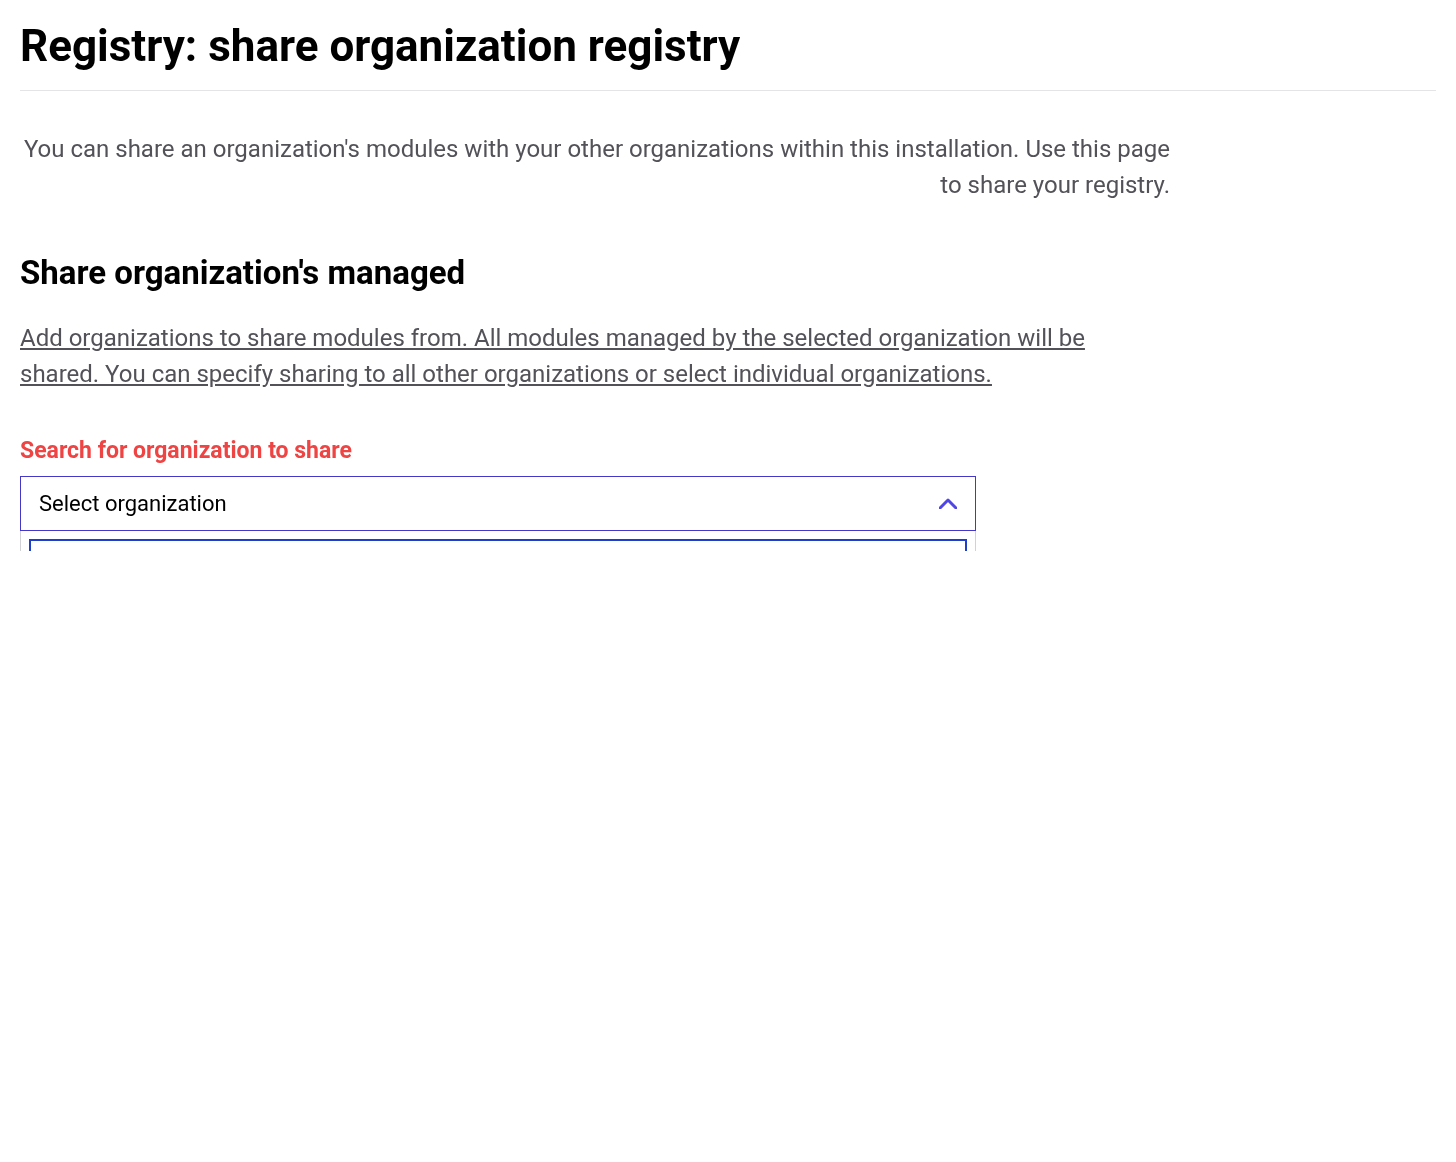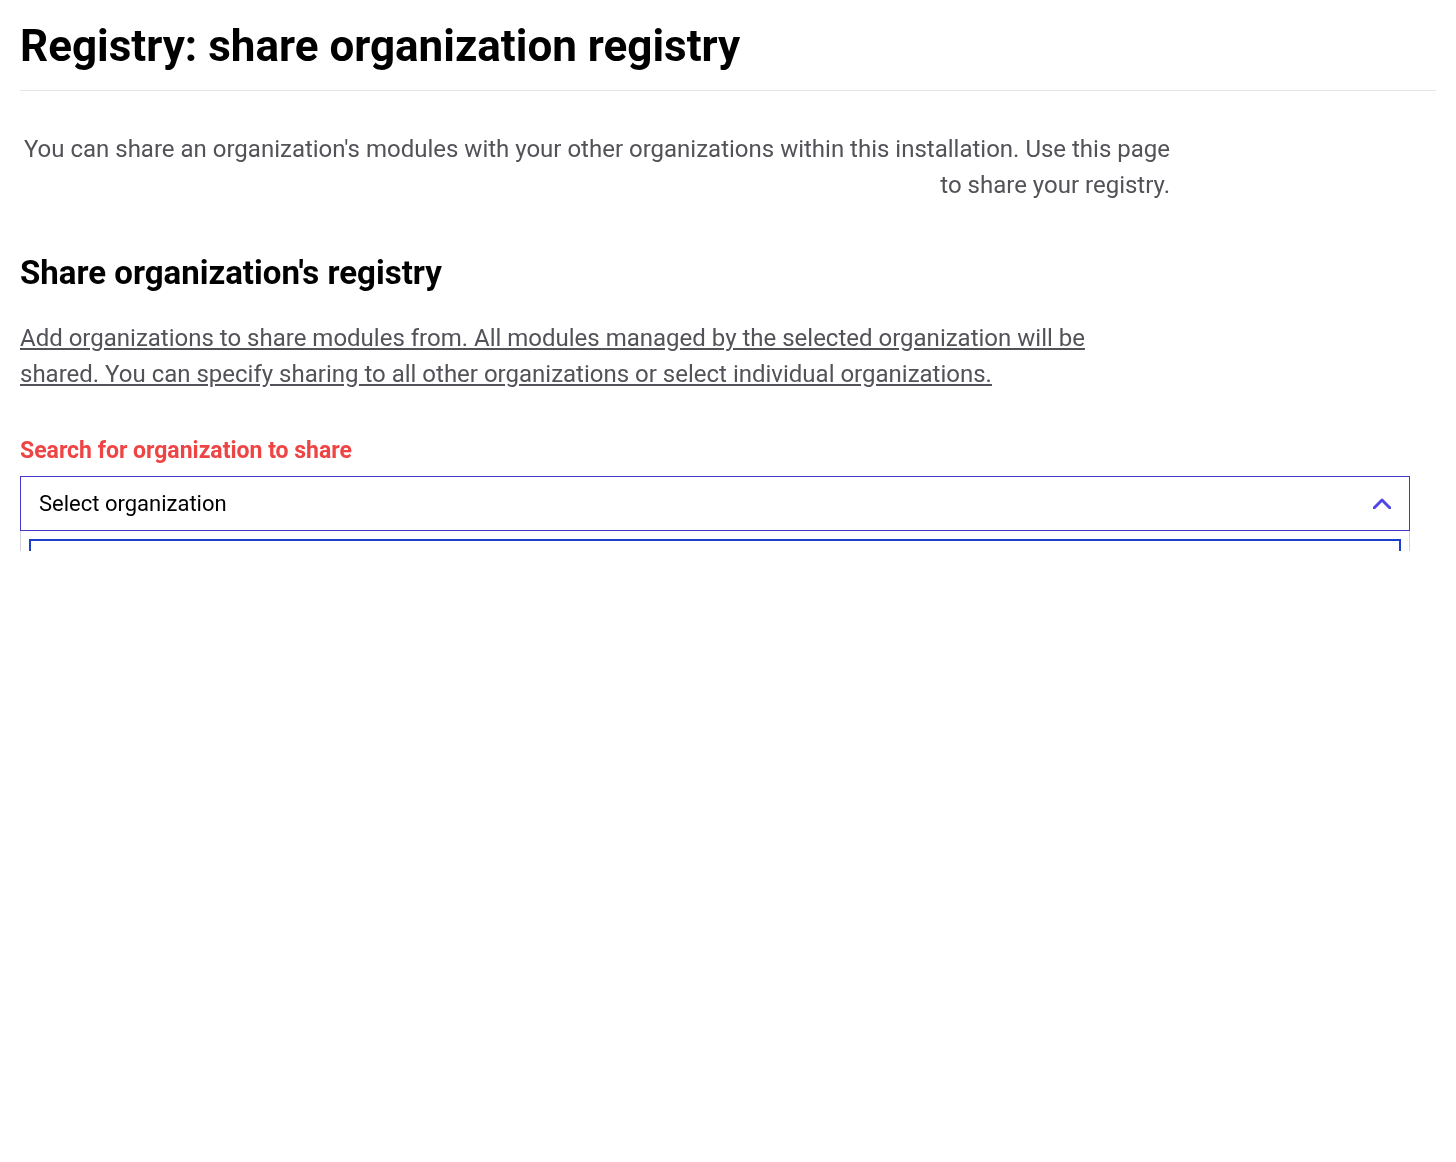--- a/index.html
+++ b/index.html
@@ -56,21 +56,21 @@
     
     .field-label {
       font-size: 23px;
       font-weight: 700;
       color: #ef4444;
       margin-bottom: 12px;
     }
     
     .select-wrapper {
       position: relative;
-      width: 1390px;
+      width: 956px;
     }
     
     .select-trigger {
       width: 100%;
       height: 55px;
       border: 1px solid #4338ca;
       background: #fff;
       display: flex;
       align-items: center;
       justify-content: space-between;
@@ -148,21 +148,21 @@
     }
   </style>
 </head>
 <body>
 
 <h1 class="page-title">Registry: share organization registry</h1>
 <hr class="divider">
 
 <p class="description">You can share an organization's modules with your other organizations within this installation. Use this page to share your registry.</p>
 
-<h2 class="section-title">Share organization's registry</h2>
+<h2 class="section-title">Share organization's managed</h2>
 
 <p class="section-description">Add organizations to share modules from. All modules managed by the selected organization will be shared. You can specify sharing to all other organizations or select individual organizations.</p>
 
 <div class="field-label">Search for organization to share</div>
 
 <div class="select-wrapper">
   <div class="select-trigger">
     <span>Select organization</span>
     <span class="chevron-icon">
       <svg viewBox="0 0 18 11" fill="none" xmlns="http://www.w3.org/2000/svg">

